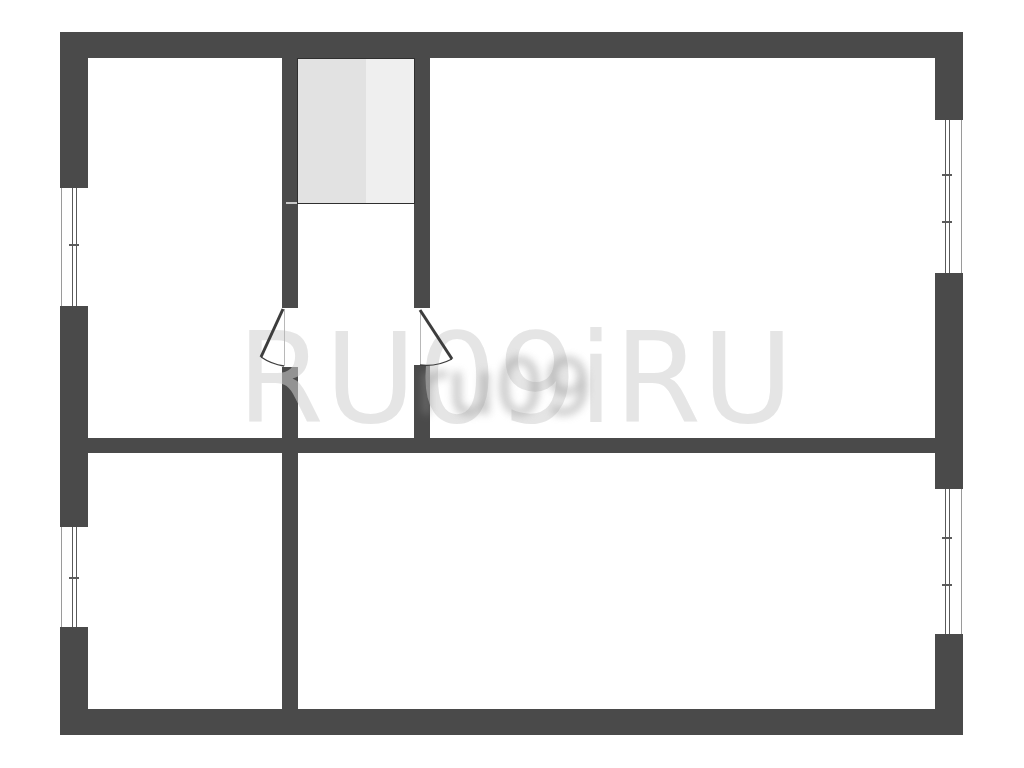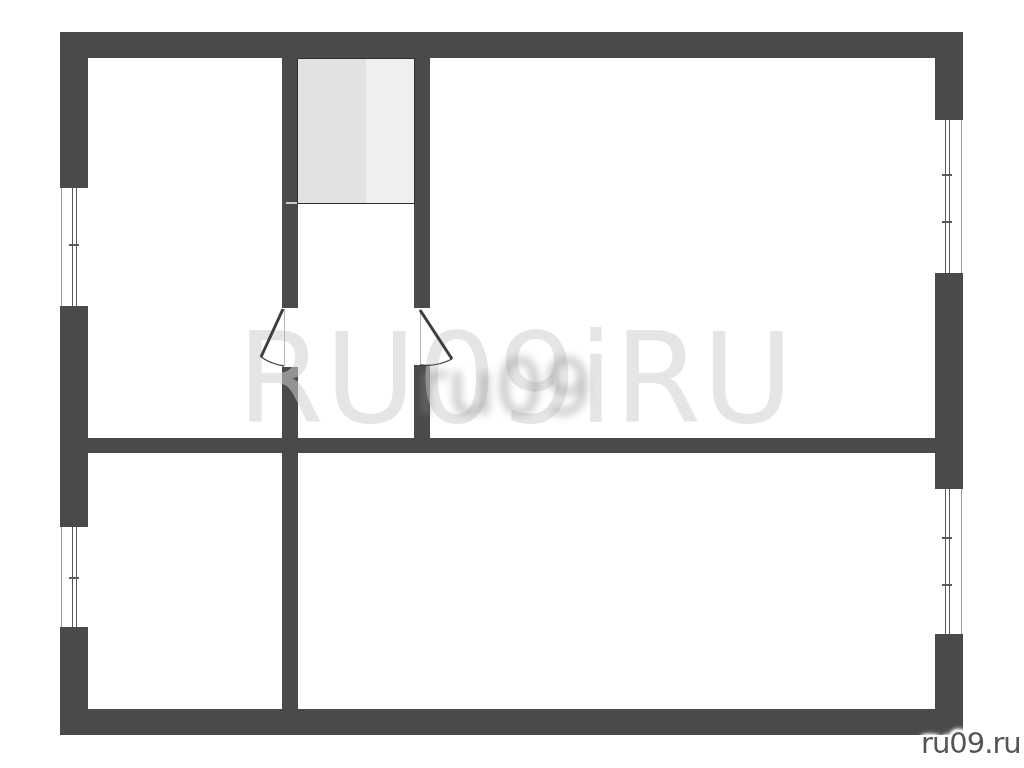--- a/index.html
+++ b/index.html
@@ -115,14 +115,13 @@
       <path d="M 283 309 L 261 357" class="door-leaf"></path>
       <path d="M 420.5 310 L 420.5 365" class="door-threshold"></path>
       <path d="M 452 359 A 55 55 0 0 1 420 365" class="door-arc"></path>
       <path d="M 420 310 L 452 359" class="door-leaf"></path>
     </svg>
 
   <div class="wm-large">RU09iRU</div>
 
   <div class="wm-center">ru09</div>
 
-  <div class="site-label">ru09.ru</div>
 </div>
 
 </body></html>

